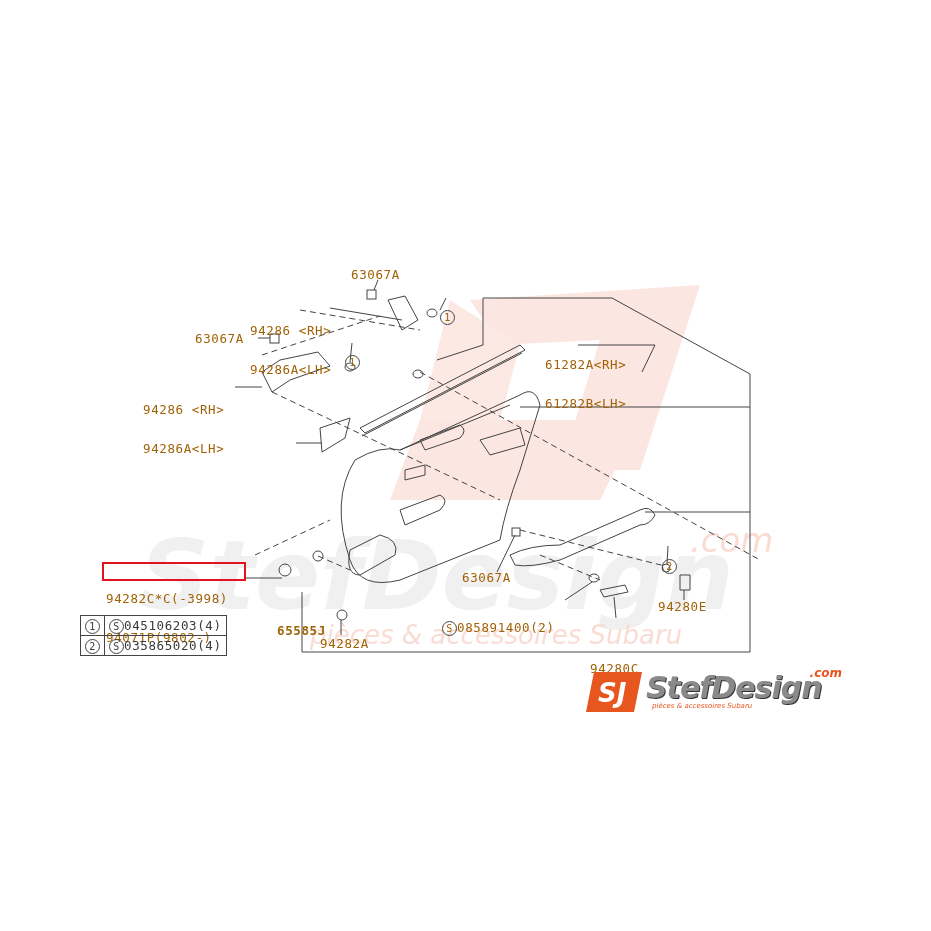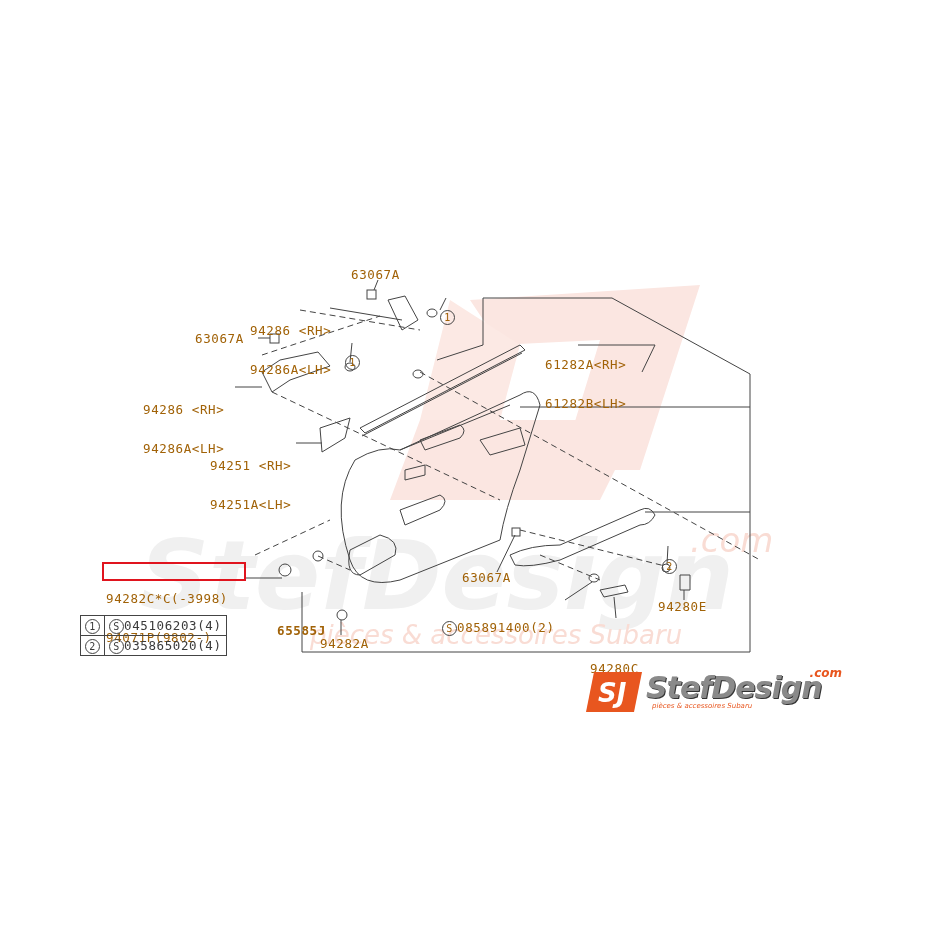--- a/index.html
+++ b/index.html
@@ -119,24 +119,20 @@
   </div>
   <div class="lbl" style="left:195px;top:332px;">63067A</div>
   <div class="lbl" style="left:545px;top:332px;">
     <span>61282A&lt;RH&gt;</span>
     <span>61282B&lt;LH&gt;</span>
   </div>
   <div class="lbl" style="left:143px;top:377px;">
     <span>94286 &lt;RH&gt;</span>
     <span>94286A&lt;LH&gt;</span>
   </div>
-  <div class="lbl" style="left:210px;top:433px;">
-    <span>94251 &lt;RH&gt;</span>
-    <span>94251A&lt;LH&gt;</span>
-  </div>
   <div class="lbl" style="left:106px;top:566px;">
     <span>94282C*C(-3998)</span>
     <span>94071P(9802-)</span>
   </div>
   <div class="highlight" style="left:102px;top:562px;width:144px;height:19px;"></div>
   <div class="lbl" style="left:462px;top:571px;">63067A</div>
   <div class="lbl" style="left:442px;top:595px;">
     <span><span class="circ" style="display:inline-block;">S</span><span style="display:inline;">085891400(2)</span></span>
   </div>
   <div class="lbl" style="left:658px;top:600px;">94280E</div>

